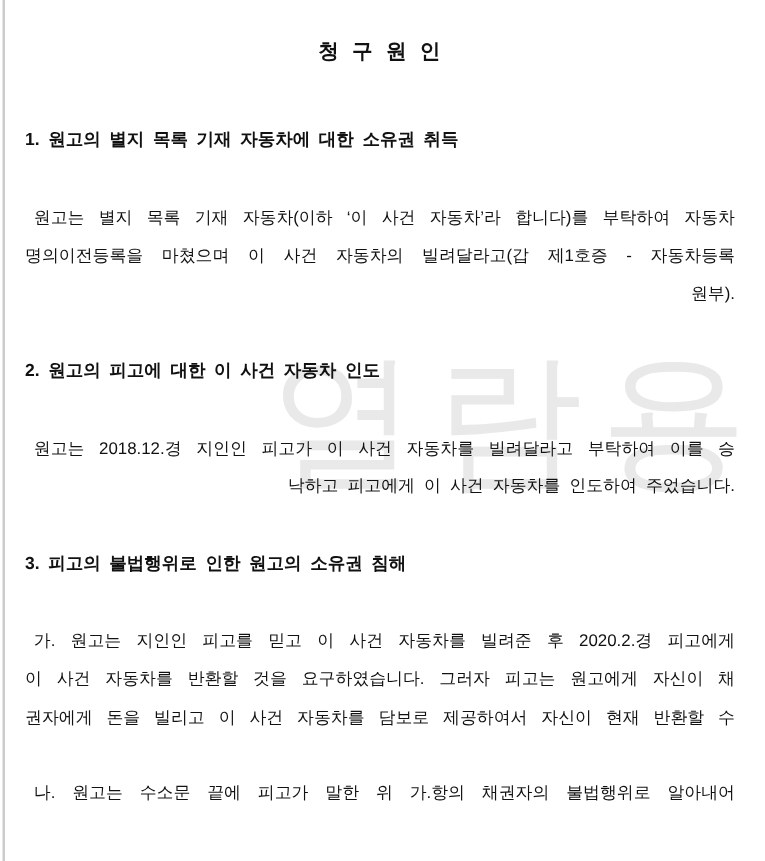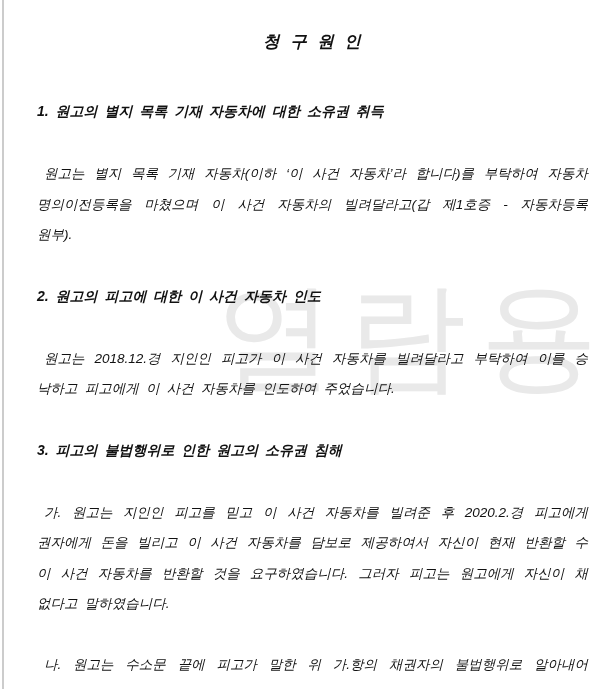--- a/index.html
+++ b/index.html
@@ -22,23 +22,22 @@
     text-align: right; z-index: 0;
     font-family: "Liberation Serif", "DejaVu Serif", serif;
     font-size: 118px; line-height: 1.05; font-weight: 400;
     color: var(--watermark-color, #e9e9e9);
     letter-spacing: 14px;
     user-select: none; pointer-events: none;
     white-space: nowrap;
   }
   .content {
     position: relative; z-index: 1;
-    padding: 26px 12px 0 25px;
+    padding: 26px 12px 0 8px;
     color: var(--text-color, #111111);
-    font-style: italic;
   }
   .doc-title {
     text-align: center;
     font-weight: bold;
     font-size: 16.5px;
     line-height: 30px;
     word-spacing: 4px;
     letter-spacing: 1px;
     margin-bottom: 40px;
   }
@@ -49,20 +48,21 @@
     line-height: 30px;
     word-spacing: 3px;
     margin-bottom: 33px;
   }
   .para { margin-bottom: 30px; }
   .para .line {
     font-size: 13.5px;
     line-height: 30.5px;
     word-spacing: 3.5px;
     color: inherit;
+    text-align: right;
   }
   .para .line.jl {
     text-align: justify;
     text-align-last: justify;
   }
   .para .line.fl { text-indent: 7px; }
 </style>
 </head>
 <body style="--bg-color: #ffffff; --text-color: #111111; --watermark-color: #e9e9e9; --edge-color: #cccccc;">
 
@@ -84,23 +84,22 @@
           <div class="section-heading">2. 원고의 피고에 대한 이 사건 자동차 인도</div>
           <div class="para">
             <div class="line fl jl">원고는 2018.12.경 지인인 피고가 이 사건 자동차를 빌려달라고 부탁하여 이를 승</div>
             <div class="line">낙하고 피고에게 이 사건 자동차를 인도하여 주었습니다.</div>
           </div>
         </div>
         <div class="section">
           <div class="section-heading">3. 피고의 불법행위로 인한 원고의 소유권 침해</div>
           <div class="para">
             <div class="line fl jl">가. 원고는 지인인 피고를 믿고 이 사건 자동차를 빌려준 후 2020.2.경 피고에게</div>
+            <div class="line jl">이 사건 자동차를 반환할 것을 요구하였습니다. 그러자 피고는 원고에게 자신이 채</div>
             <div class="line jl">권자에게 돈을 빌리고 이 사건 자동차를 담보로 제공하여서 자신이 현재 반환할 수</div>
-            <div class="line jl">이 사건 자동차를 반환할 것을 요구하였습니다. 그러자 피고는 원고에게 자신이 채</div>
-            <div class="line">없다고 말하였습니다.</div>
           </div>
           <div class="para">
             <div class="line fl jl">나. 원고는 수소문 끝에 피고가 말한 위 가.항의 채권자의 불법행위로 알아내어</div>
           </div>
         </div>
       </div>
   </div>
 </div>
 
 </body></html>

